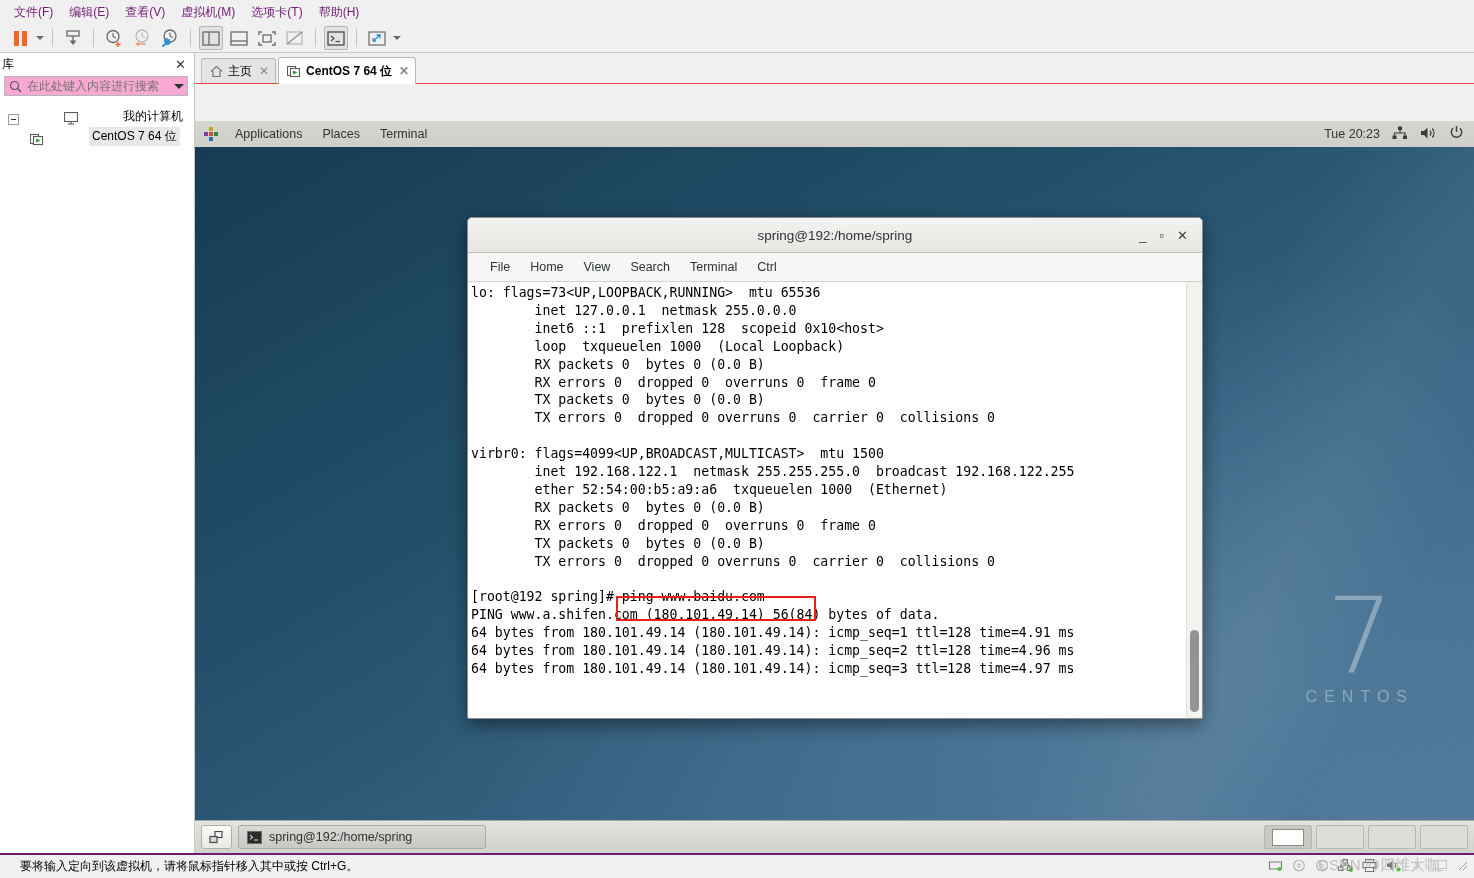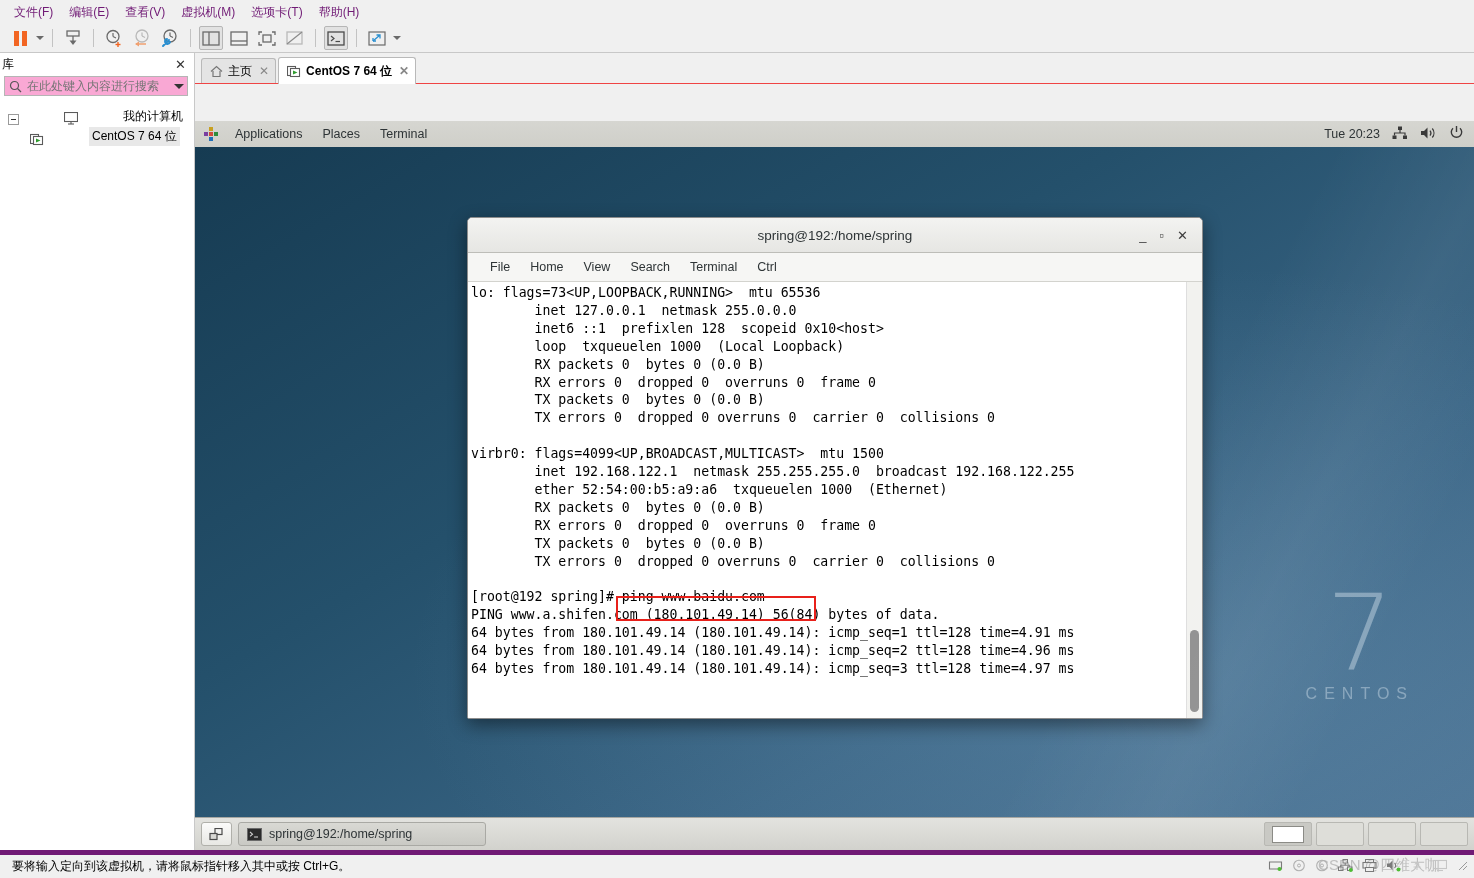--- a/index.html
+++ b/index.html
@@ -410,24 +410,24 @@
   }
   .ws.active { background: #c9c9c4; }
   .ws .mini {
     width: 30px; height: 15px; background: #ffffff; border: 1px solid #8b8b86;
   }
 
   
   .vm-statusbar {
     height: 23px; flex: 0 0 auto;
     background: #f0f0f0;
-    border-top: 5px solid #701a75;
+    border-top: 2px solid #701a75;
     display: flex; align-items: center;
     font-size: 12px; color: #000;
-    padding-left: 12px;
+    padding-left: 20px;
     position: relative;
   }
   .status-devices {
     position: absolute; right: 6px; top: 0; height: 23px;
     display: flex; align-items: center; gap: 9px;
   }
   .csdn-wm {
     position: absolute;
     right: 34px; top: 1px;
     font-size: 15px;

